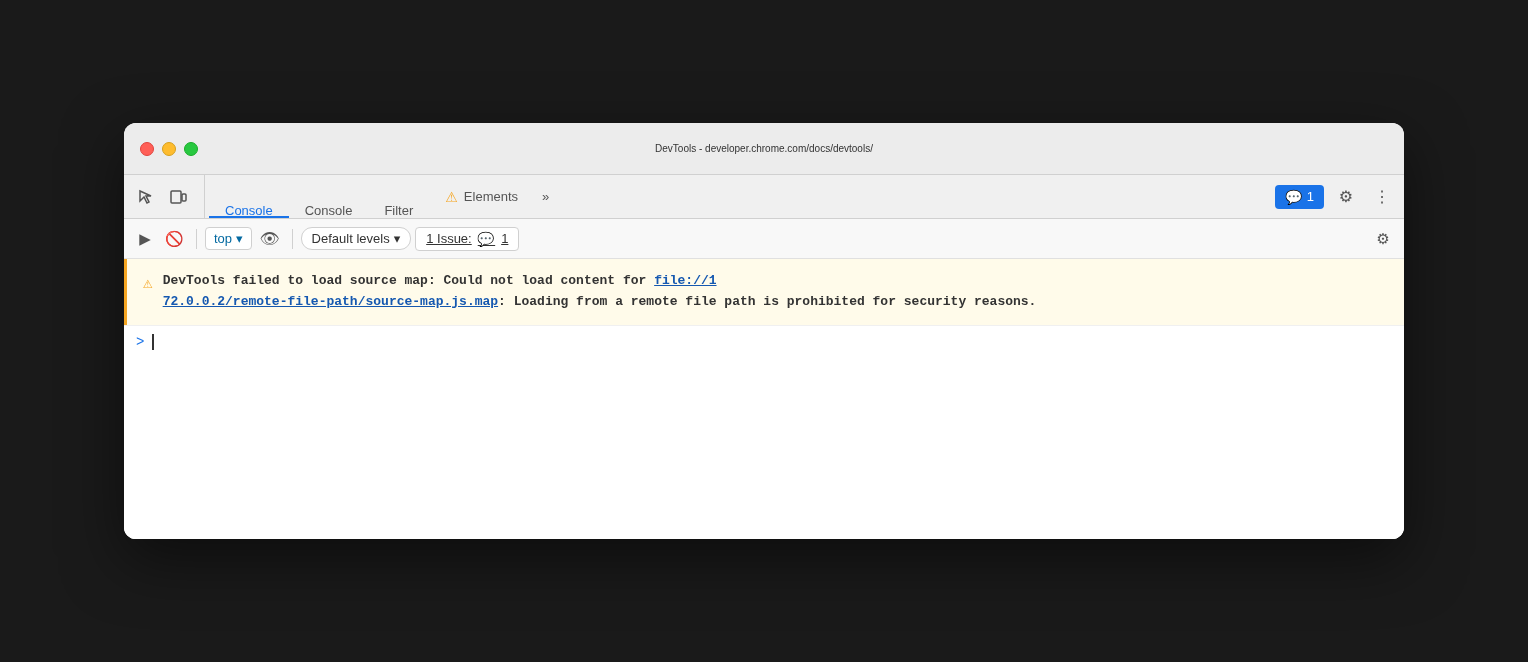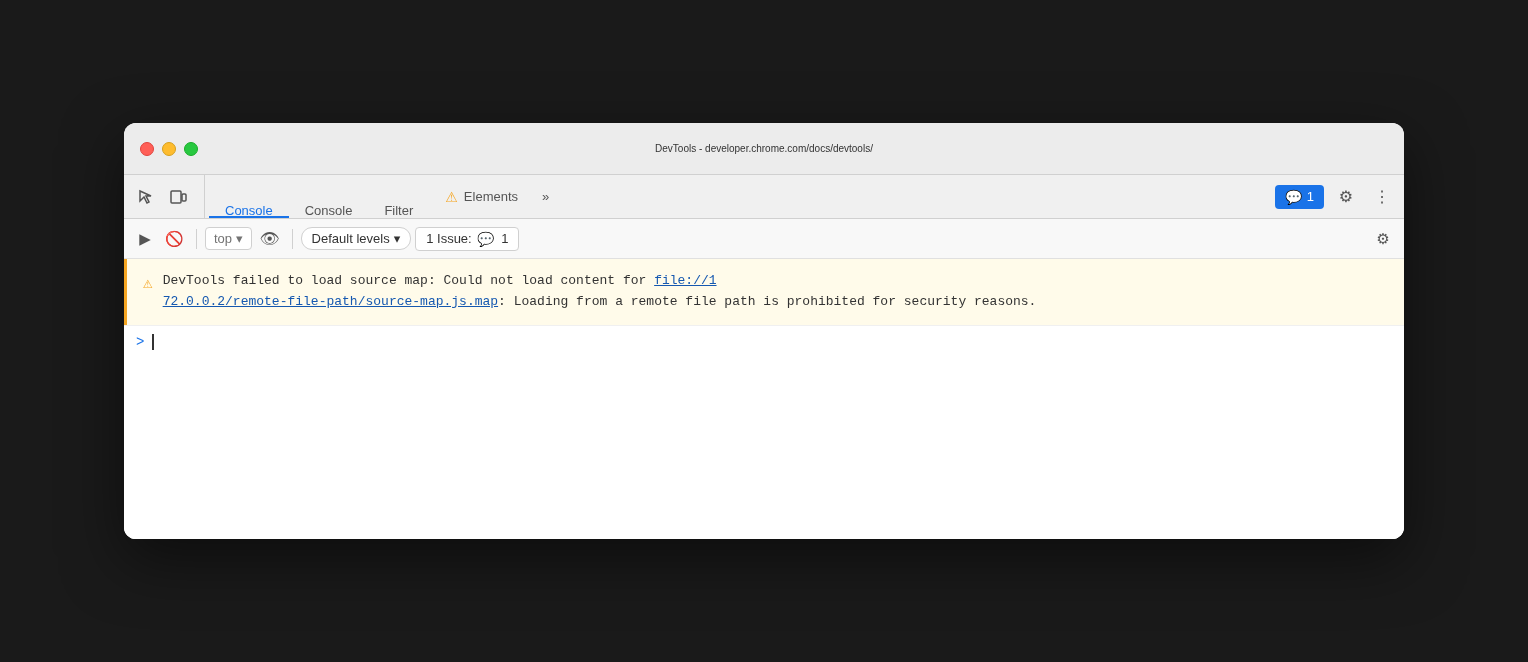--- a/index.html
+++ b/index.html
@@ -206,21 +206,21 @@
     .top-selector {
       display: flex;
       align-items: center;
       gap: 4px;
       padding: 3px 8px;
       border: 1px solid #d0d0d0;
       border-radius: 4px;
       background: white;
       cursor: pointer;
       font-size: 13px;
-      color: #737373;
+      color: #0369a1;
     }
 
     .eye-btn {
       width: 28px;
       height: 28px;
       display: flex;
       align-items: center;
       justify-content: center;
       cursor: pointer;
       color: #555;
@@ -259,20 +259,21 @@
       align-items: center;
       gap: 6px;
       padding: 3px 10px;
       border: 1px solid #d0d0d0;
       border-radius: 4px;
       background: white;
       cursor: pointer;
       font-size: 13px;
       color: #333;
       white-space: nowrap;
+      text-decoration: underline;
     }
 
     .issue-chat-icon {
       color: #1a73e8;
       font-size: 14px;
     }
 
     
     .console-content {
       flex: 1;
@@ -295,20 +296,21 @@
 
     .warning-icon {
       color: #f5a623;
       font-size: 16px;
       margin-top: 1px;
       flex-shrink: 0;
     }
 
     .warning-text {
       flex: 1;
+      font-weight: bold;
     }
 
     .warning-link {
       color: #1558b0;
       text-decoration: underline;
       font-family: 'Courier New', Courier, monospace;
     }
 
     
     .console-input-line {

